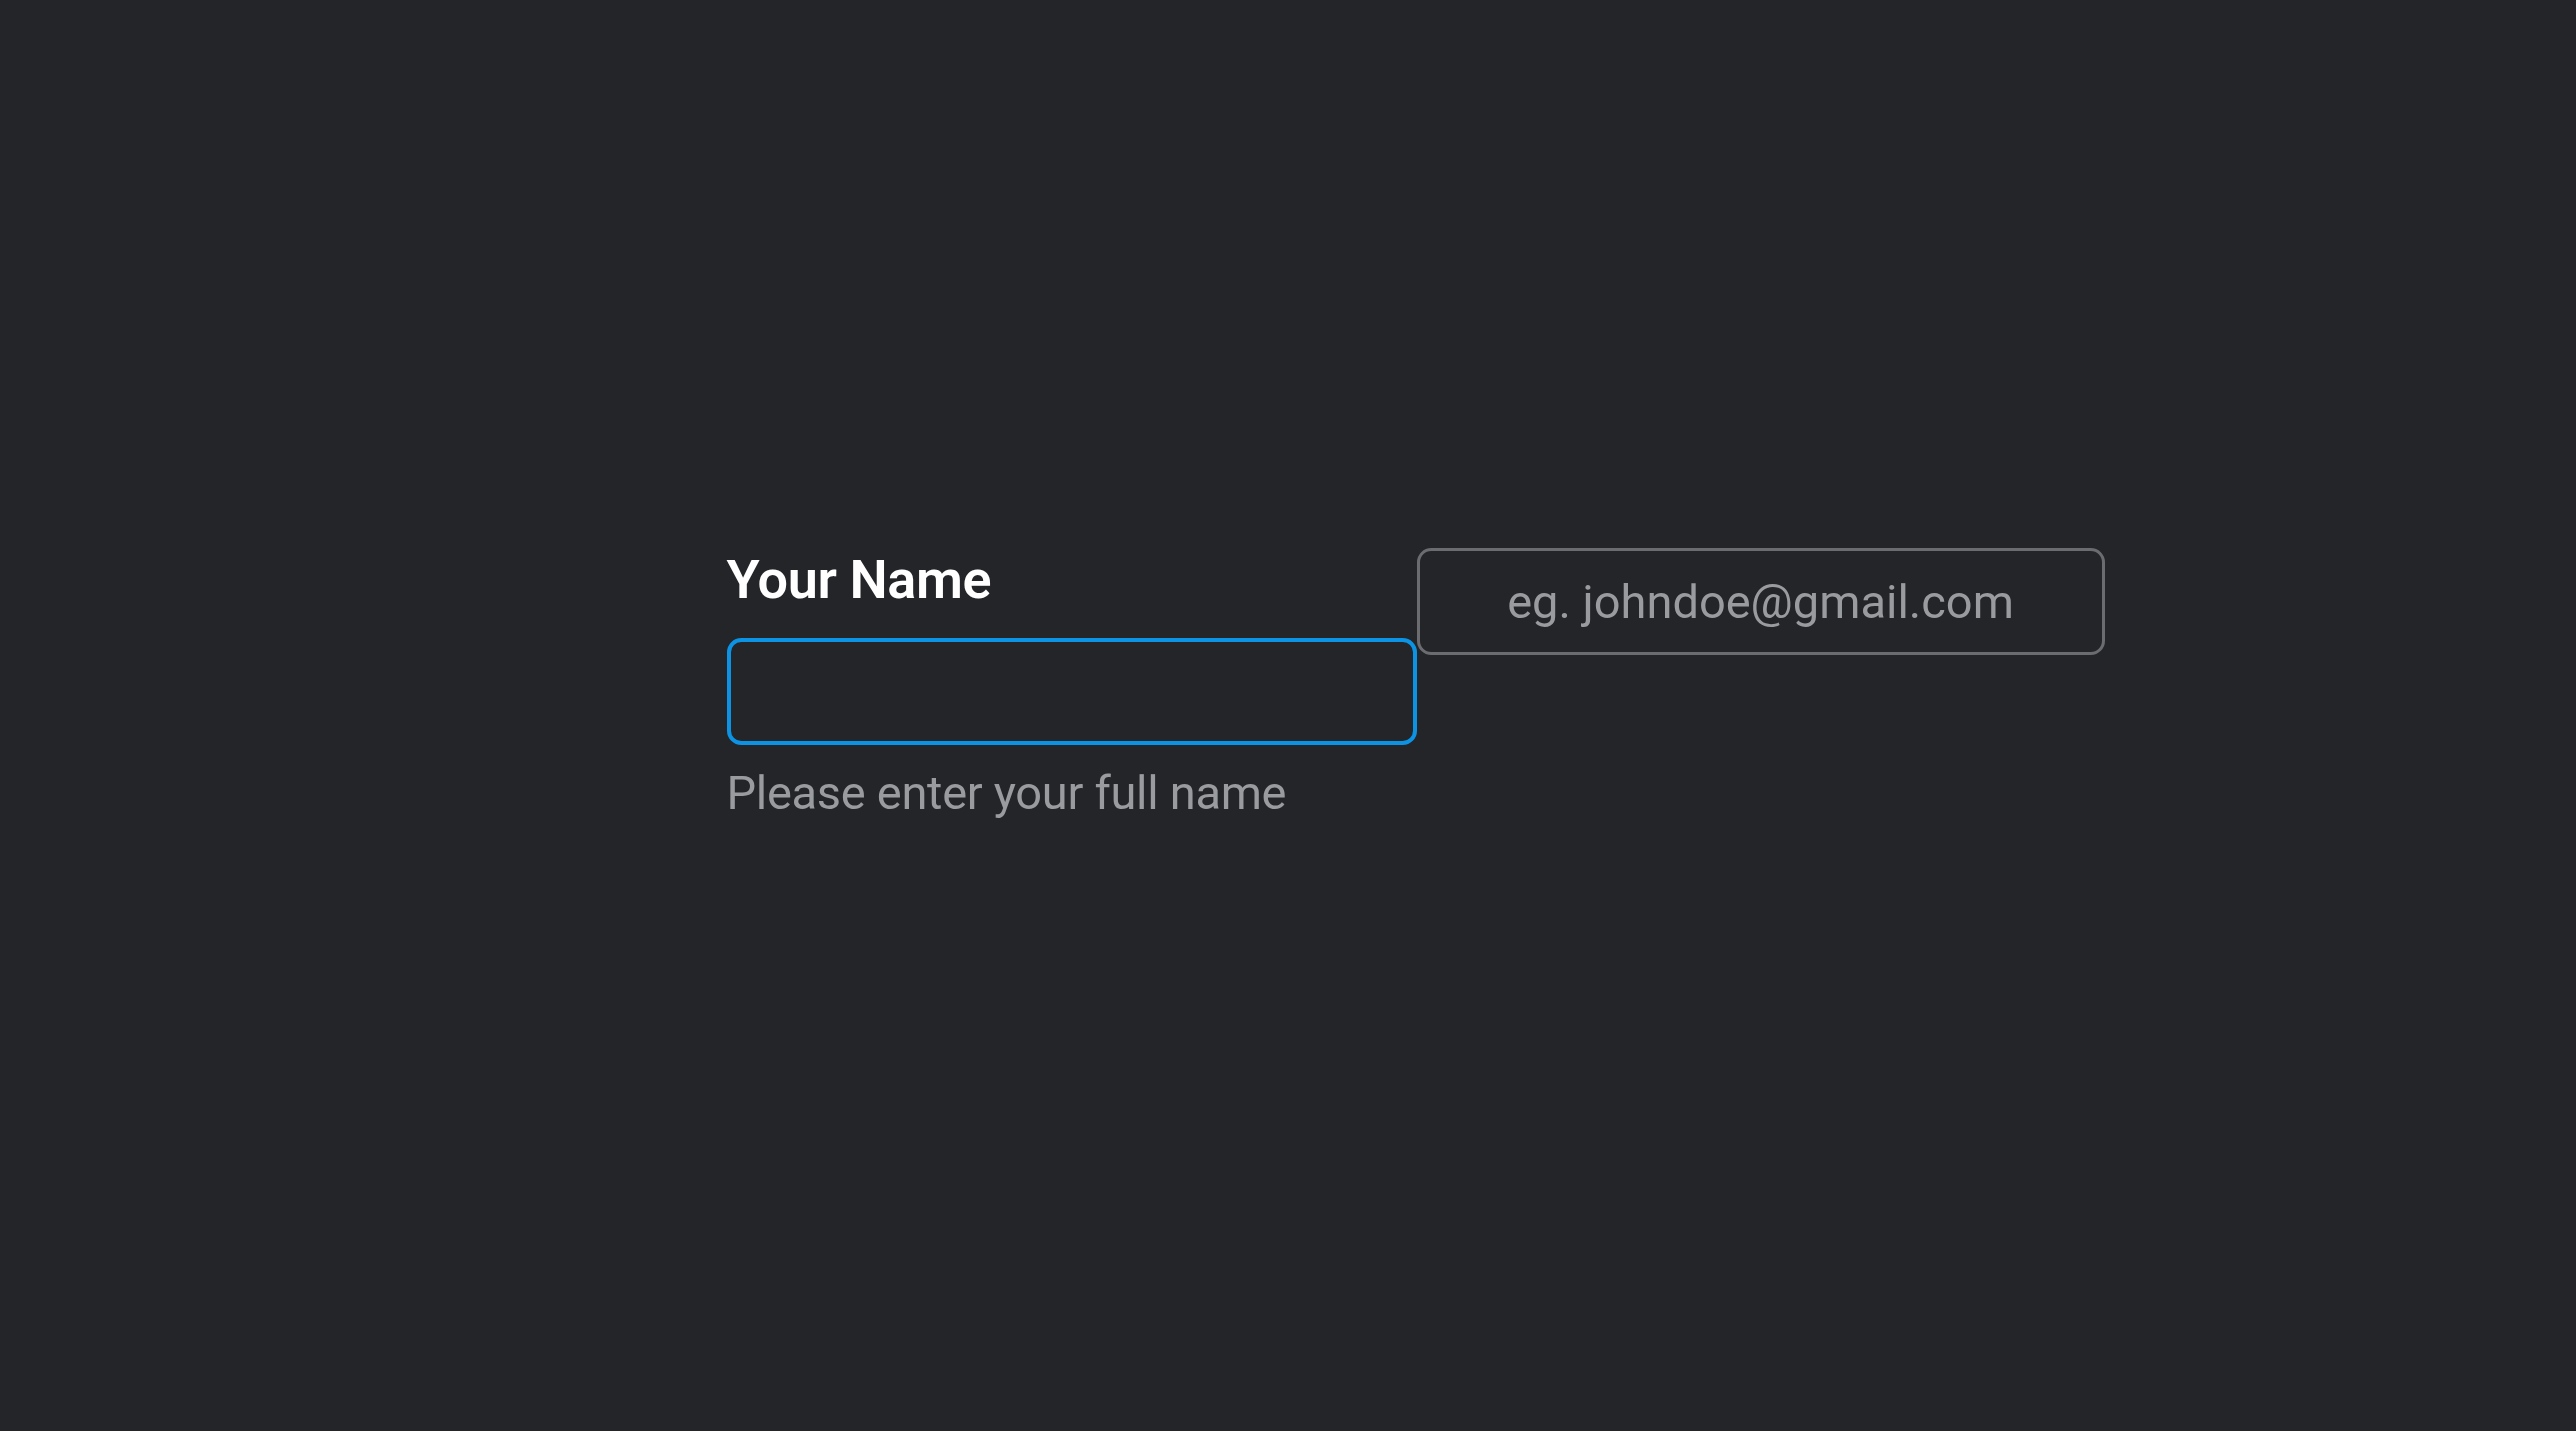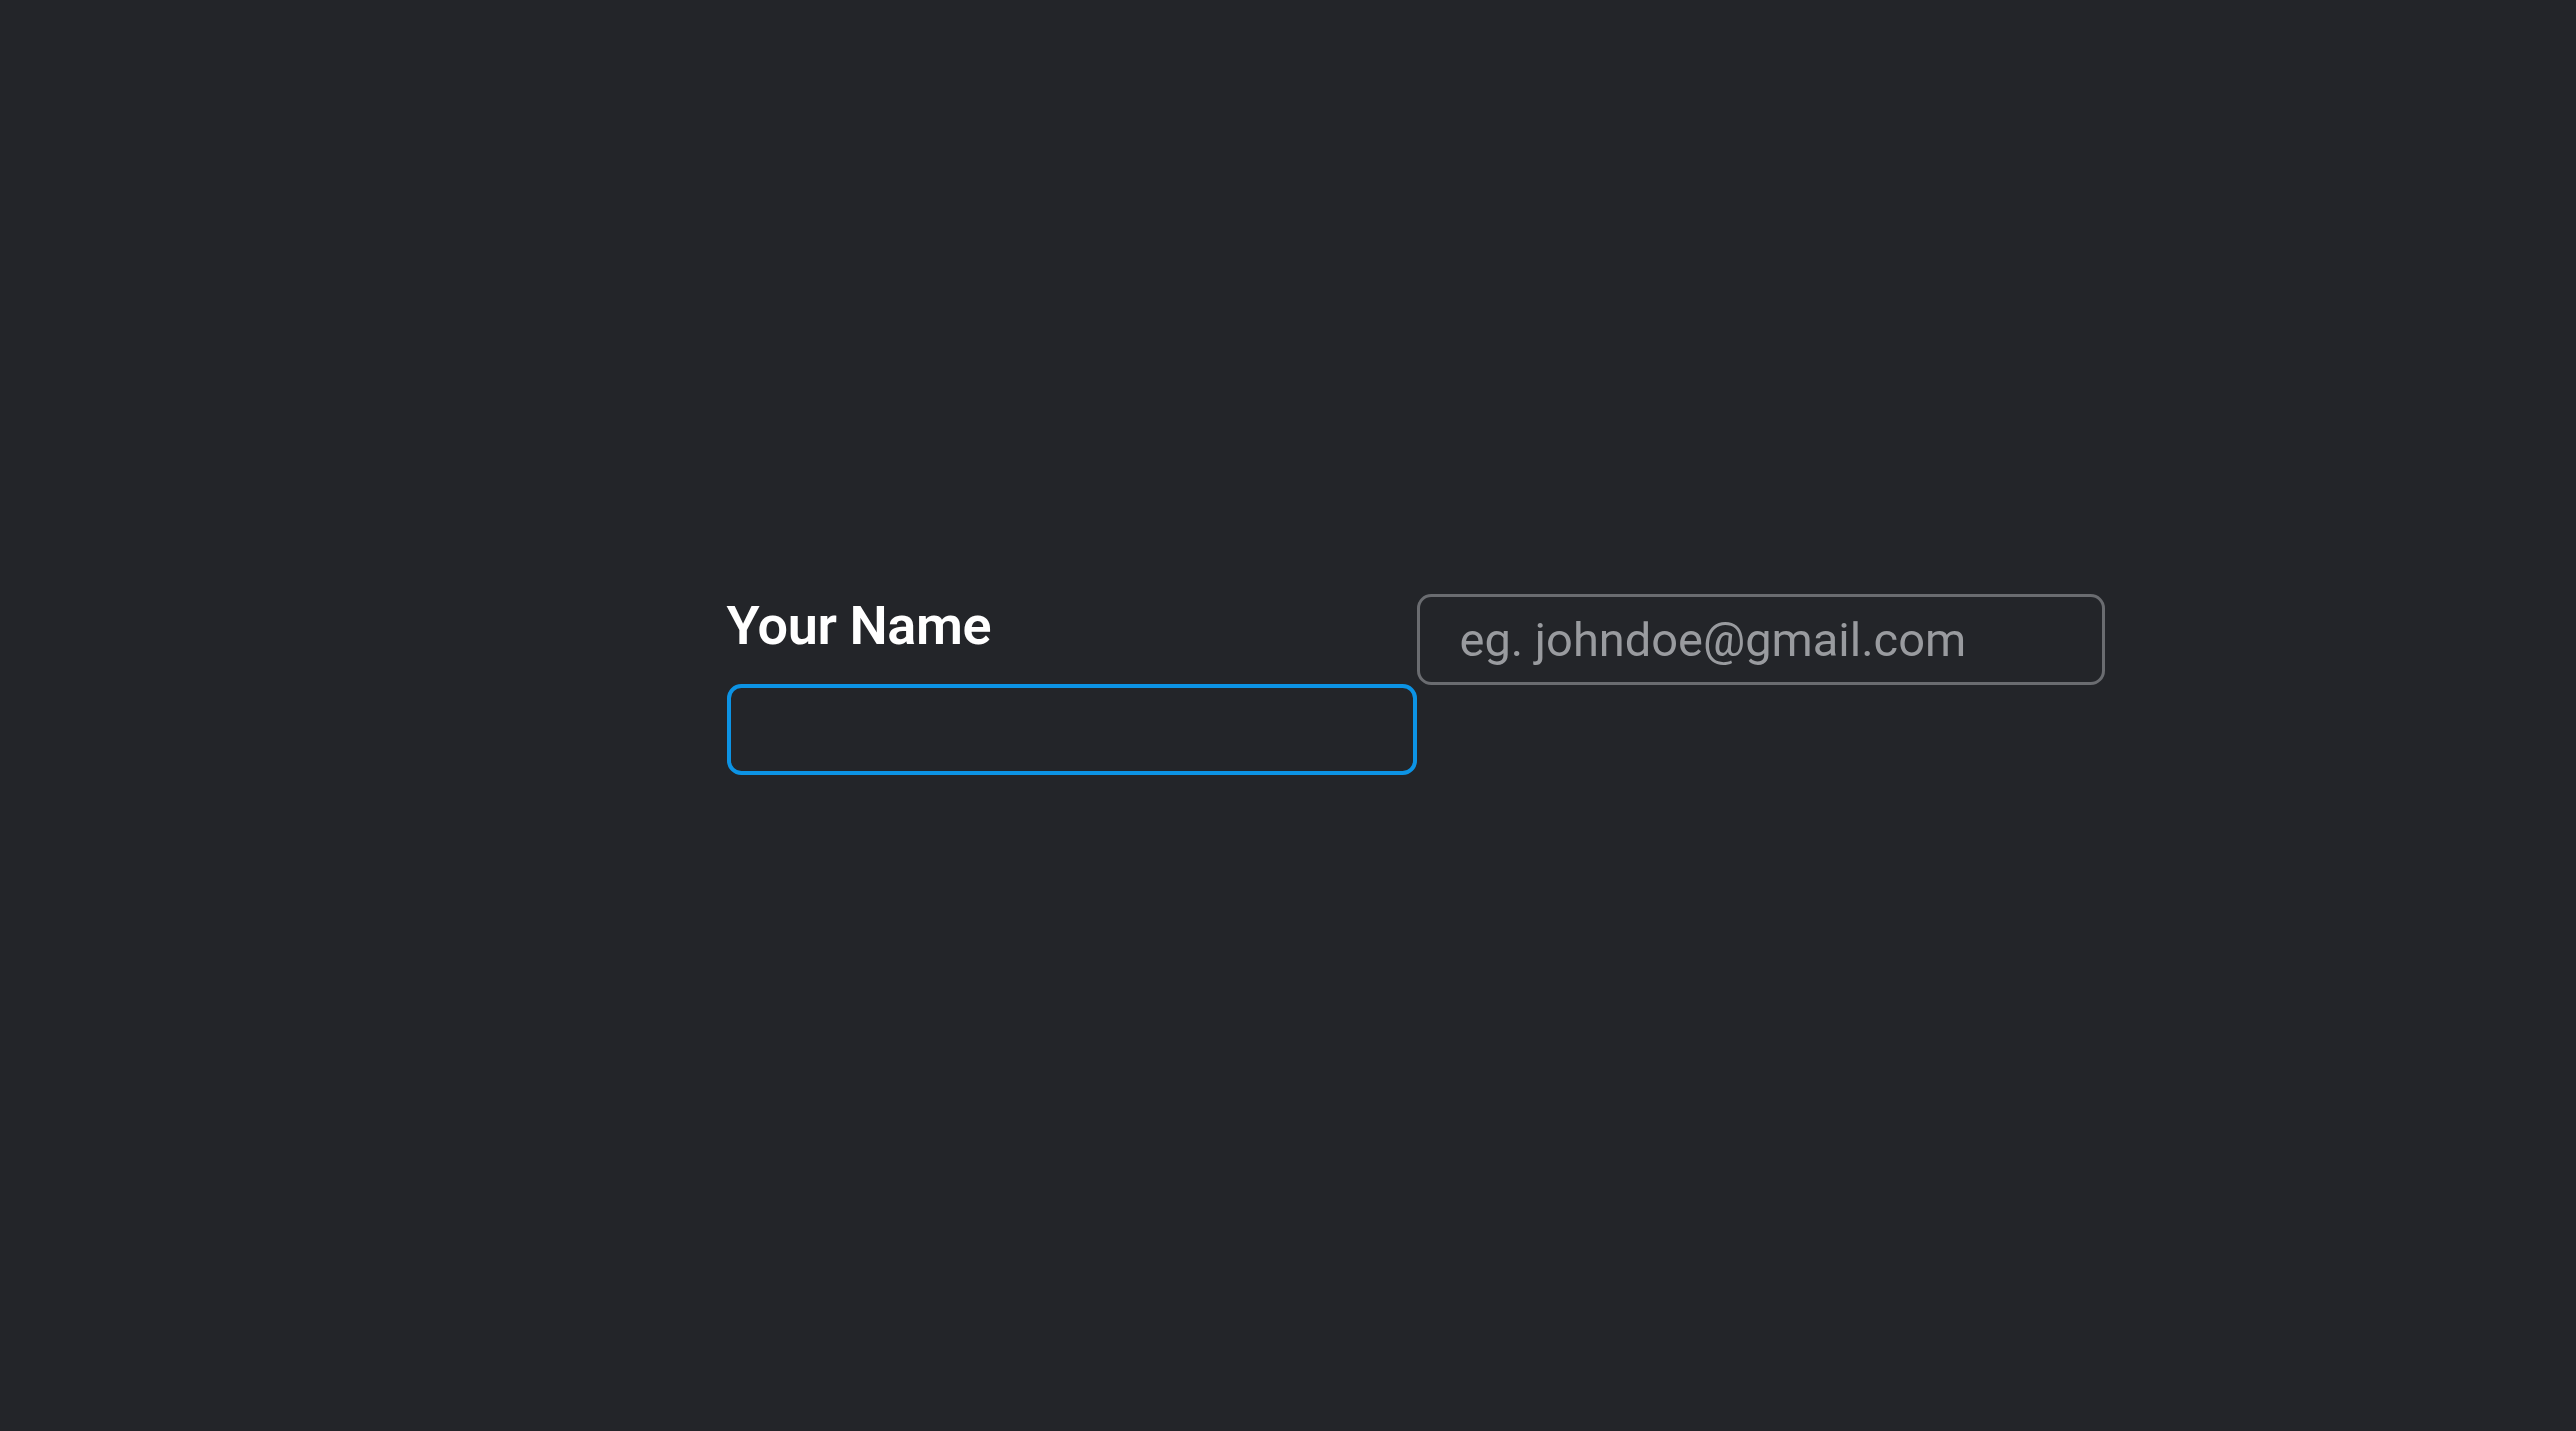--- a/index.html
+++ b/index.html
@@ -30,27 +30,28 @@
       color: #ffffff;
       font-size: 54px;
       font-weight: 600;
       margin-bottom: 27px;
       letter-spacing: -0.4px;
     }
     .field-input {
       background: transparent;
       border: 3.6px solid #6a6c70;
       border-radius: 14.3px;
-      height: 91px;
+      height: 107px;
       padding: 0 40px;
       font-size: 47px;
       color: #3b82f6;
       outline: none;
       font-family: inherit;
       caret-color: #999b9f;
+      text-align: center;
     }
     .field-input::placeholder {
       color: #999b9f;
     }
     .field-input.focused {
       border-color: #0c93e4;
       border-width: 4.5px;
     }
     .field-help {
       color: #999b9f;
@@ -61,20 +62,21 @@
     }
   </style>
 </head>
 <body>
 
 <div class="form-container">
 
   <div class="field-group">
     <label class="field-label">Your Name</label>
     <input type="text" class="field-input focused" autofocus="" placeholder="" style="">
+    <div class="field-help">Please enter your full name</div>
   </div>
 
   <div class="field-group">
     <input type="email" class="field-input" placeholder="eg. johndoe@gmail.com" style="">
   </div>
 
 </div>
 
 
 </body></html>

